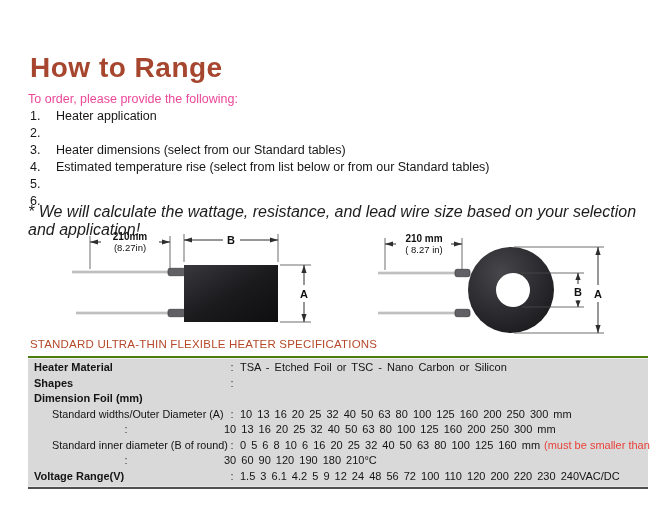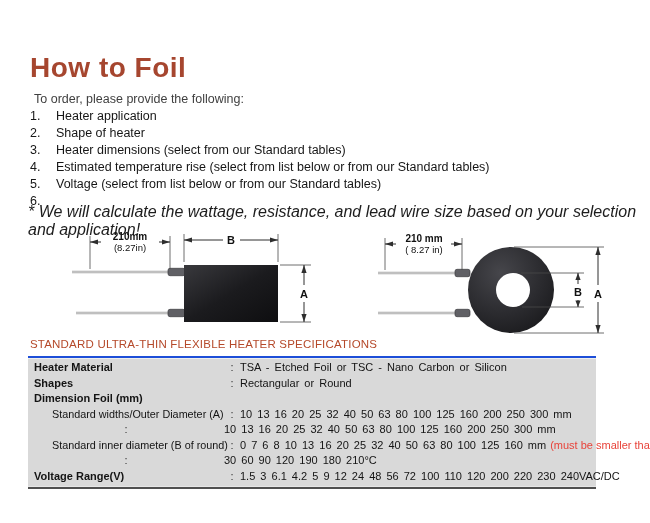--- a/index.html
+++ b/index.html
@@ -8,22 +8,22 @@
   .page {
     position:relative; width:650px; height:523px; background:#fff;
     overflow:hidden;
   }
   .page-title {
     position:absolute; left:30px; top:52px;
     font-size:28px; font-weight:bold; letter-spacing:.5px;
     color:var(--title_color,#a6462f);
   }
   .intro {
-    position:absolute; left:34px; top:92px;
-    font-size:12.5px; color:#404040;
+    position:absolute; left:28px; top:92px;
+    font-size:12.5px; color:#ec4899;
   }
   .steps { position:absolute; left:30px; top:108px; }
   .step { display:flex; height:17px; line-height:17px; font-size:12.5px; color:#161616; }
   .step .num { width:26px; flex:0 0 26px; }
   .footnote {
     position:absolute; left:28px; top:203px;
     font-size:16px; font-style:italic; color:#1d1d1d;
   }
   .diagrams { position:absolute; left:0; top:225px; width:650px; height:120px; }
   .dim-line  { stroke:#2e2e2e; stroke-width:1; fill:none; }
@@ -33,66 +33,64 @@
   .dim-text.bold { font-weight:bold; font-size:10px; }
   .axis-label { font-family:"Liberation Sans",sans-serif; font-size:11px; font-weight:bold; fill:#111; }
   .wire  { stroke:#a9a9a9; stroke-width:2.6; }
   .wire2 { stroke:#d6d6d6; stroke-width:1.2; }
   .spec-heading {
     position:absolute; left:30px; top:338px;
     font-size:11.5px; font-weight:normal; letter-spacing:.2px;
     color:var(--heading_color,#b5492a);
   }
   .spec-table {
-    position:absolute; left:28px; top:356px; width:568px;
+    position:absolute; left:28px; top:356px; width:620px;
     background:var(--table_bg,#d9d9d9);
-    border-top:2px solid #1d4ed8; border-bottom:2px solid #4f4f4f;
+    border-top:2px solid #4d7c0f; border-bottom:2px solid #4f4f4f;
     box-shadow: inset 0 1px 0 rgba(255,255,255,.55), inset 0 -1px 0 rgba(255,255,255,.35);
     padding:2px 0 3px 0;
   }
   .srow {
     display:grid; grid-template-columns: 196px 16px 1fr;
     height:15.5px; line-height:15.5px; font-size:11px; color:#141414;
   }
   .srow .lbl { padding-left:6px; font-weight:bold; white-space:nowrap; }
   .srow.indent .lbl { padding-left:24px; font-weight:normal; font-size:10.8px; }
   .srow .sep { text-align:center; color:#333; }
   .srow .val { white-space:nowrap; word-spacing:2px; }
   .srow .valnote { margin-left:4px; color:var(--alert_color,#e8433a); white-space:nowrap; }
   .srow .val-wrap { display:flex; }
 </style>
 </head>
 <body>
 
 <div class="page">
 
-  <h1 class="page-title">How to Foil</h1>
+  <h1 class="page-title">How to Range</h1>
 
   <p class="intro">To order, please provide the following:</p>
 
   <div class="steps">
     <div class="step">
       <span class="num">1.</span>
       <span>Heater application</span>
     </div>
     <div class="step">
       <span class="num">2.</span>
-      <span>Shape of heater</span>
     </div>
     <div class="step">
       <span class="num">3.</span>
       <span>Heater dimensions (select from our Standard tables)</span>
     </div>
     <div class="step">
       <span class="num">4.</span>
       <span>Estimated temperature rise (select from list below or from our Standard tables)</span>
     </div>
     <div class="step">
       <span class="num">5.</span>
-      <span>Voltage (select from list below or from our Standard tables)</span>
     </div>
     <div class="step">
       <span class="num">6.</span>
     </div>
   </div>
 
   <p class="footnote">* We will calculate the wattage, resistance, and lead wire size based on your selection and application!</p>
 
   <svg class="diagrams" viewBox="0 0 650 120" xmlns="http://www.w3.org/2000/svg">
     <defs>
@@ -188,41 +186,40 @@
 
   <div class="spec-table">
     <div class="srow">
       <span class="lbl">Heater Material</span>
       <span class="sep">:</span>
       <span class="val">TSA - Etched Foil or TSC - Nano Carbon or Silicon</span>
     </div>
     <div class="srow">
       <span class="lbl">Shapes</span>
       <span class="sep">:</span>
-      <span class="val">Rectangular or Round</span>
     </div>
     <div class="srow">
       <span class="lbl">Dimension Foil (mm)</span>
       <span class="sep"></span>
       <span class="val"></span>
     </div>
     <div class="srow indent">
       <span class="lbl">Standard widths/Outer Diameter (A)</span>
       <span class="sep">:</span>
       <span class="val">10 13 16 20 25 32 40 50 63 80 100 125 160 200 250 300 mm</span>
     </div>
     <div class="srow indent">
       <span class="sep">:</span>
       <span class="val">10 13 16 20 25 32 40 50 63 80 100 125 160 200 250 300 mm</span>
     </div>
     <div class="srow indent">
       <span class="lbl">Standard inner diameter (B of round)</span>
       <span class="sep">:</span>
       <span class="val-wrap">
-        <span class="val">0 7 6 8 10 13 16 20 25 32 40 50 63 80 100 125 160 mm</span>
+        <span class="val">0 5 6 8 10 6 16 20 25 32 40 50 63 80 100 125 160 mm</span>
         <span class="valnote">(must be smaller than A)</span>
       </span>
     </div>
     <div class="srow">
       <span class="sep">:</span>
       <span class="val">30 60 90 120 190 180 210°C</span>
     </div>
     <div class="srow">
       <span class="lbl">Voltage Range(V)</span>
       <span class="sep">:</span>

